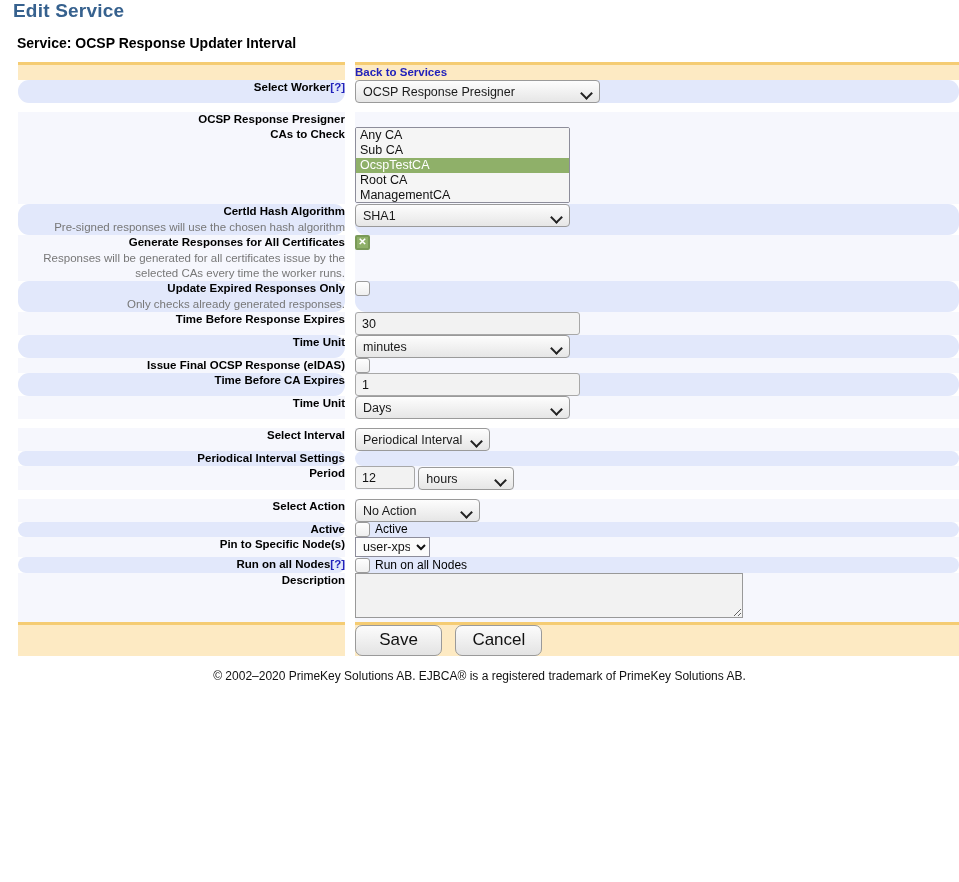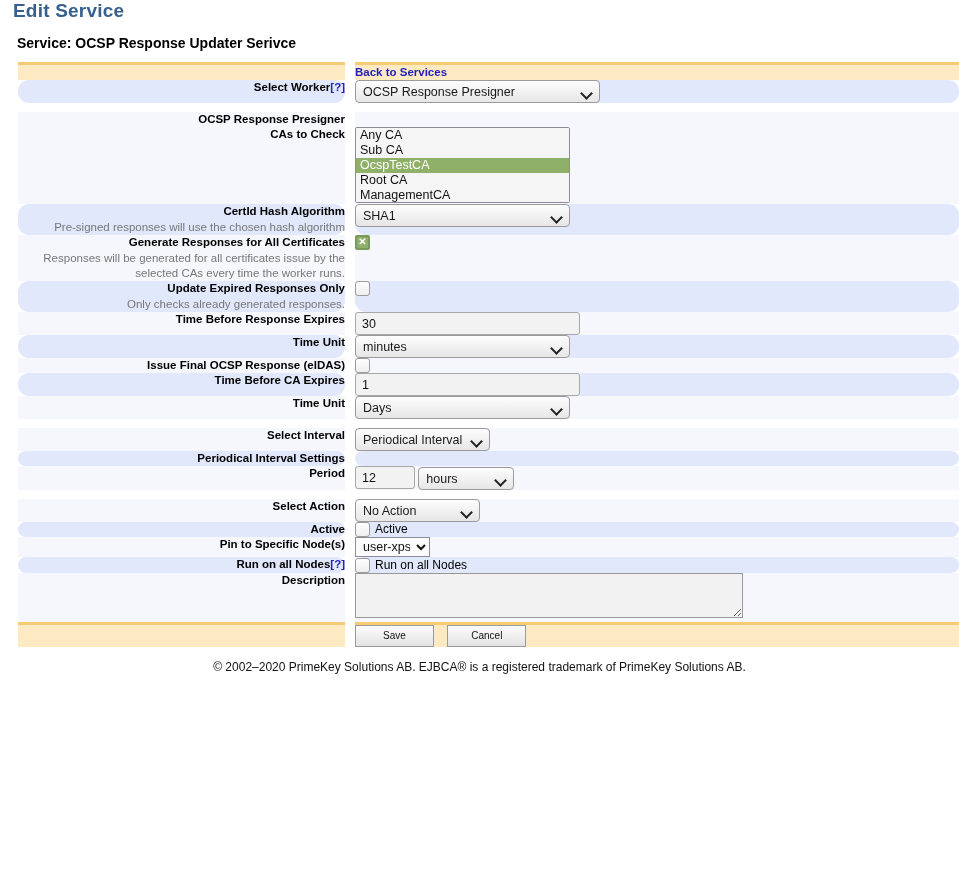--- a/index.html
+++ b/index.html
@@ -187,47 +187,47 @@
   .chk-label {
     font-weight: normal;
     font-size: 12px;
     color: #000;
     margin-left: 5px;
     vertical-align: middle;
   }
 
   button.btn {
     font-family: "Liberation Sans", sans-serif;
-    font-size: 10px;
+    font-size: 17px;
     color: #111;
     background: linear-gradient(#fcfcfc, #e3e3e3);
     border: 1px solid #9a9a9a;
-    border-radius: 0;
+    border-radius: 7px;
     padding: 4px 0 5px;
-    width: 79px;
+    width: 87px;
     cursor: pointer;
   }
   .btn-cancel { width: 87px; }
 
   .footer {
     text-align: center;
     font-size: 12px;
     color: #111;
     padding-top: 12px;
     line-height: 16px;
   }
   .sec-head { font-weight: bold; }
 </style>
 </head>
 <body>
 
 <div class="page">
 
   <h1 class="page-title">Edit Service</h1>
-  <h2 class="service-title">Service: OCSP Response Updater Serivce</h2>
+  <h2 class="service-title">Service: OCSP Response Updater Interval</h2>
 
   <table class="form">
 
     <tbody>
         <tr class="cream">
       <td class="lab">&nbsp;</td>
       <td class="gap"></td>
       <td class="val">
         <a class="link" href="#">Back to Services</a>
       </td>

